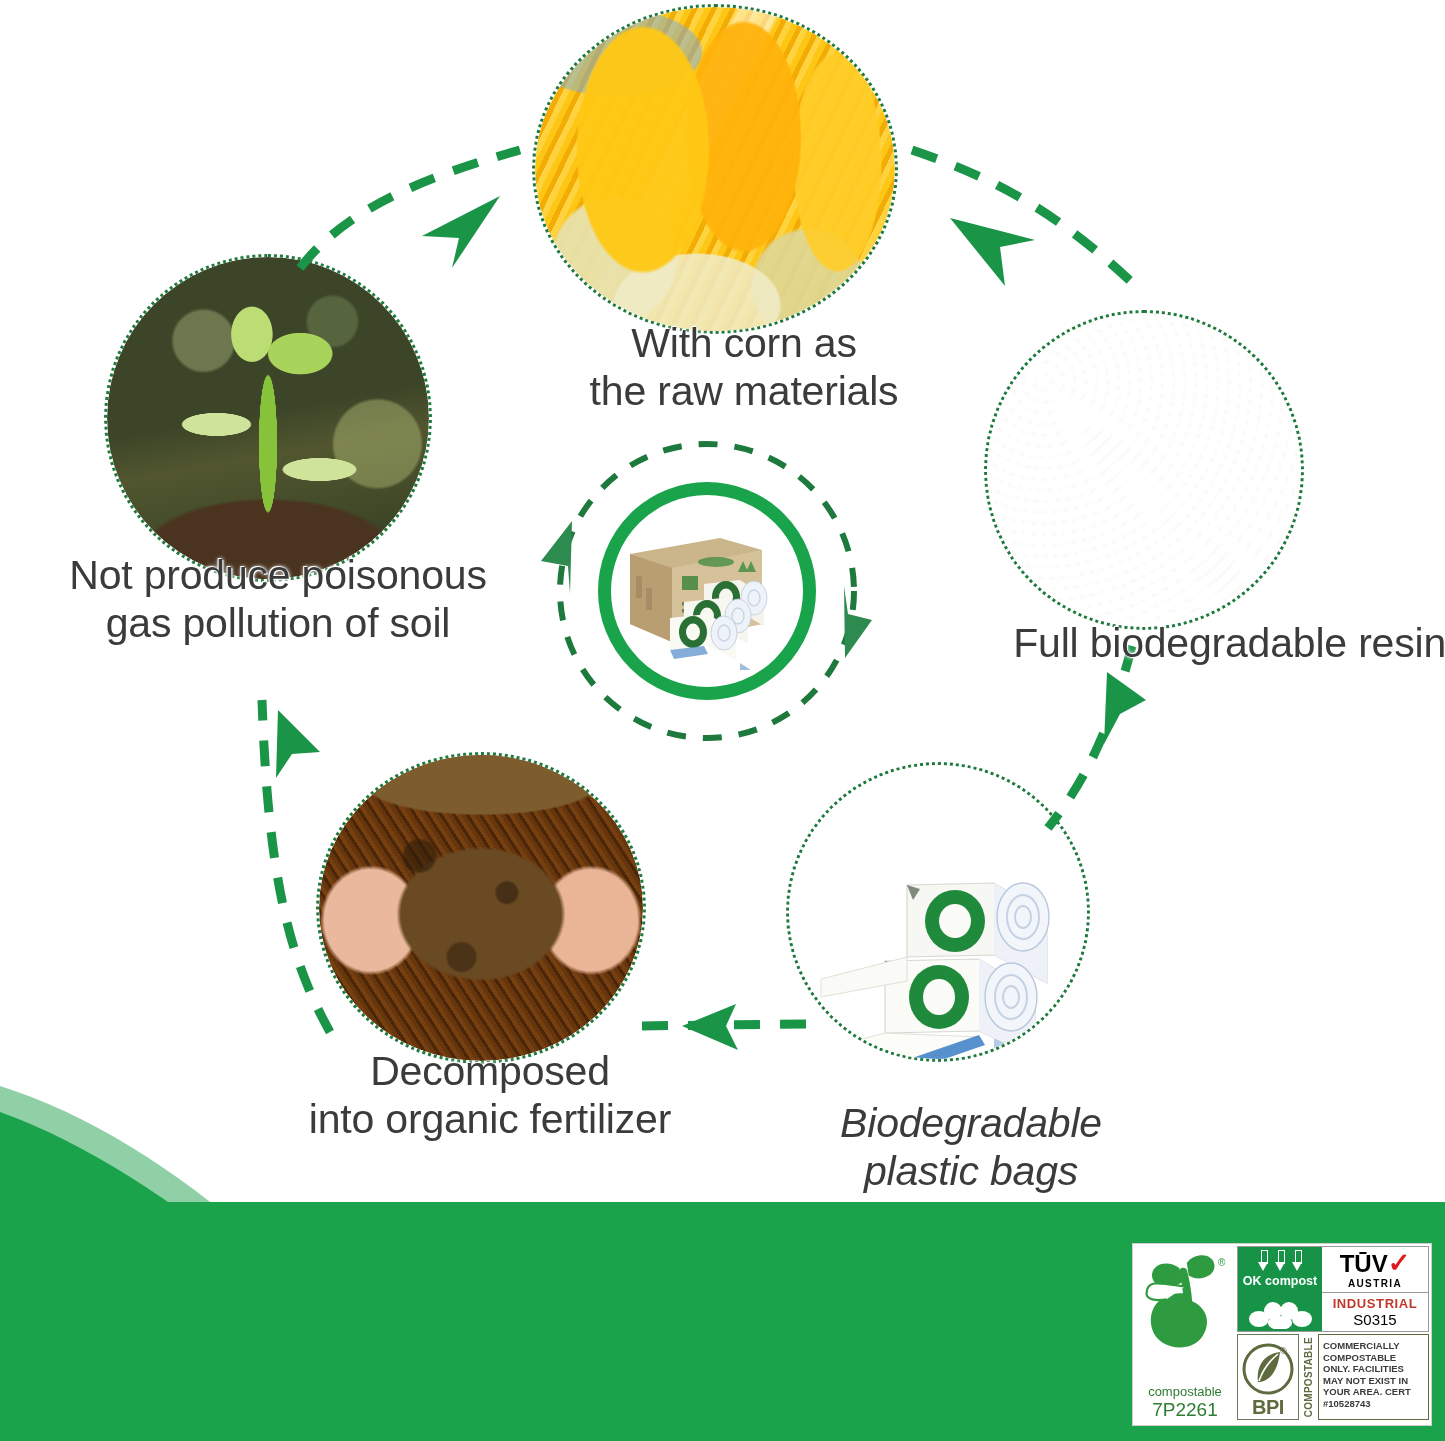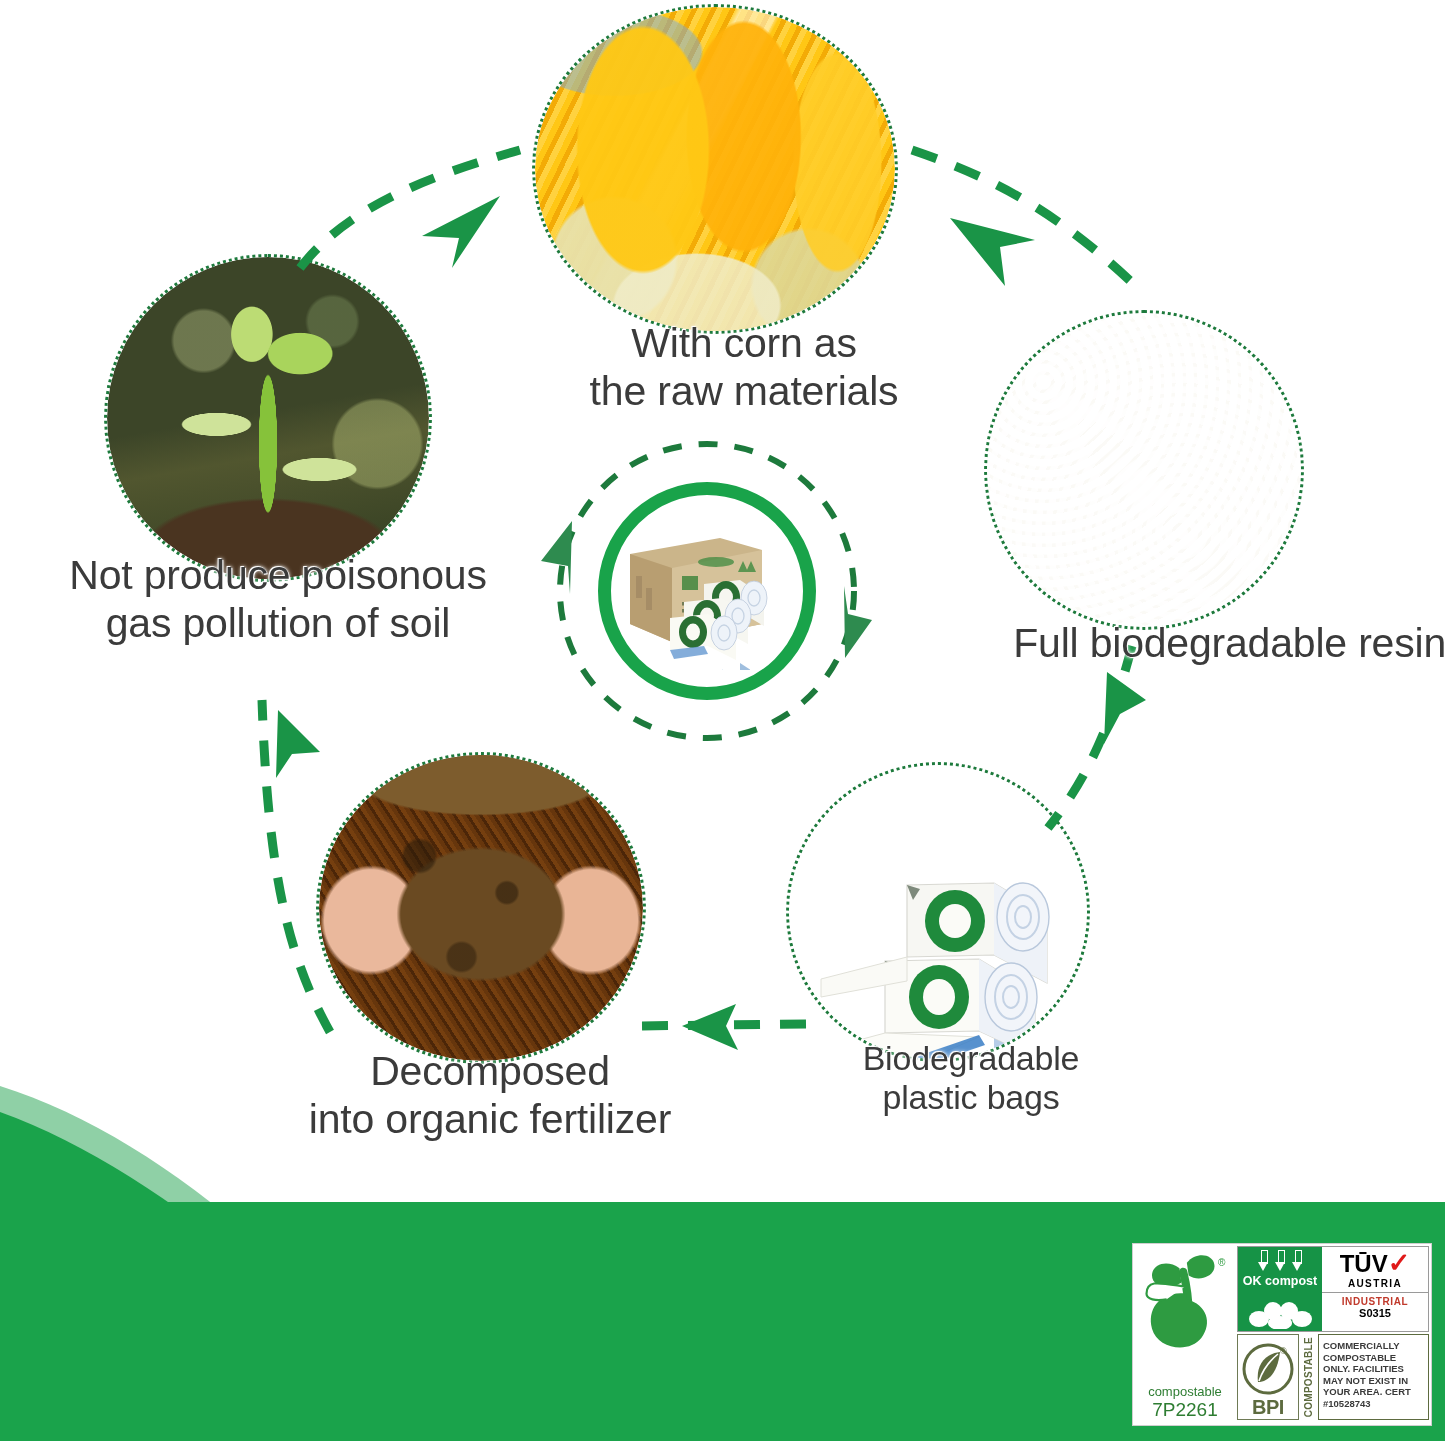--- a/index.html
+++ b/index.html
@@ -207,22 +207,22 @@
   .ok-compost-txt{ font-size:12.5px; font-weight:700; margin-top:2px;}
   .ok-flower{ position:absolute; bottom:2px; left:50%; transform:translateX(-50%); }
   #tuv{
     flex:1; display:flex; flex-direction:column; align-items:center;
     justify-content:flex-start; background:#fff;
   }
   .tuv-row{ display:flex; align-items:baseline; font-weight:700; font-size:24px; color:#000; line-height:1; margin-top:3px;}
   .tuv-v{ color:#e01a1a; font-size:27px; font-weight:700; }
   .tuv-austria{ font-size:10px; letter-spacing:1.4px; font-weight:700; color:#000; margin-top:1px;}
   .tuv-sep{ width:100%; height:1px; background:#9a9a9a; margin:3px 0;}
-  .tuv-ind{ font-size:10px; font-weight:700; color:#c0392b; letter-spacing:.6px;}
-  .tuv-s{ font-size:11px; font-weight:700; color:#000;}
+  .tuv-ind{ font-size:13px; font-weight:700; color:#c0392b; letter-spacing:.6px;}
+  .tuv-s{ font-size:15px; font-weight:400; color:#000;}
   #cert-bottom{ display:flex; height:86px; align-items:stretch; gap:2px;}
   #bpi{
     width:62px; display:flex; flex-direction:column; align-items:center; justify-content:flex-end;
     border:1px solid #6e7a55;
   }
   .bpi-txt{ font-size:20px; font-weight:700; color:#5d6b3f; letter-spacing:-.5px;}
   #compostable-vert{
     width:15px; display:flex; align-items:center; justify-content:center;
   }
   #compostable-vert span{
@@ -358,21 +358,21 @@
         <path d="M58 130 L92 126 L96 134 L62 139 Z" fill="#6f9fd4" opacity=".85"></path>
       </g>
     </svg>
   </div>
 
   <div class="label" style="left:534px; top:320px; width:420px; font-size:41px;">With corn as
 the raw materials</div>
 
   <div class="label" style="left:890px; top:620px; width:556px; font-size:41px;text-align:right;">Full biodegradable resin</div>
 
-  <div class="label" style="left:790px; top:1039px; width:362px; font-size:34px;">Biodegradable
+  <div class="label" style="left:790px; top:1100px; width:362px; font-size:41px;font-style:italic;">Biodegradable
 plastic bags</div>
 
   <div class="label" style="left:16px; top:552px; width:524px; font-size:41px;">Not produce poisonous
 gas pollution of soil</div>
 
   <div class="label" style="left:250px; top:1048px; width:480px; font-size:41px;">Decomposed
 into organic fertilizer</div>
 
   <svg id="footer-shape" viewBox="0 0 1445 401" preserveAspectRatio="none">
     <path d="M0 46 C 160 96, 330 246, 430 401 L0 401 Z" fill="#8fd0a6"></path>

